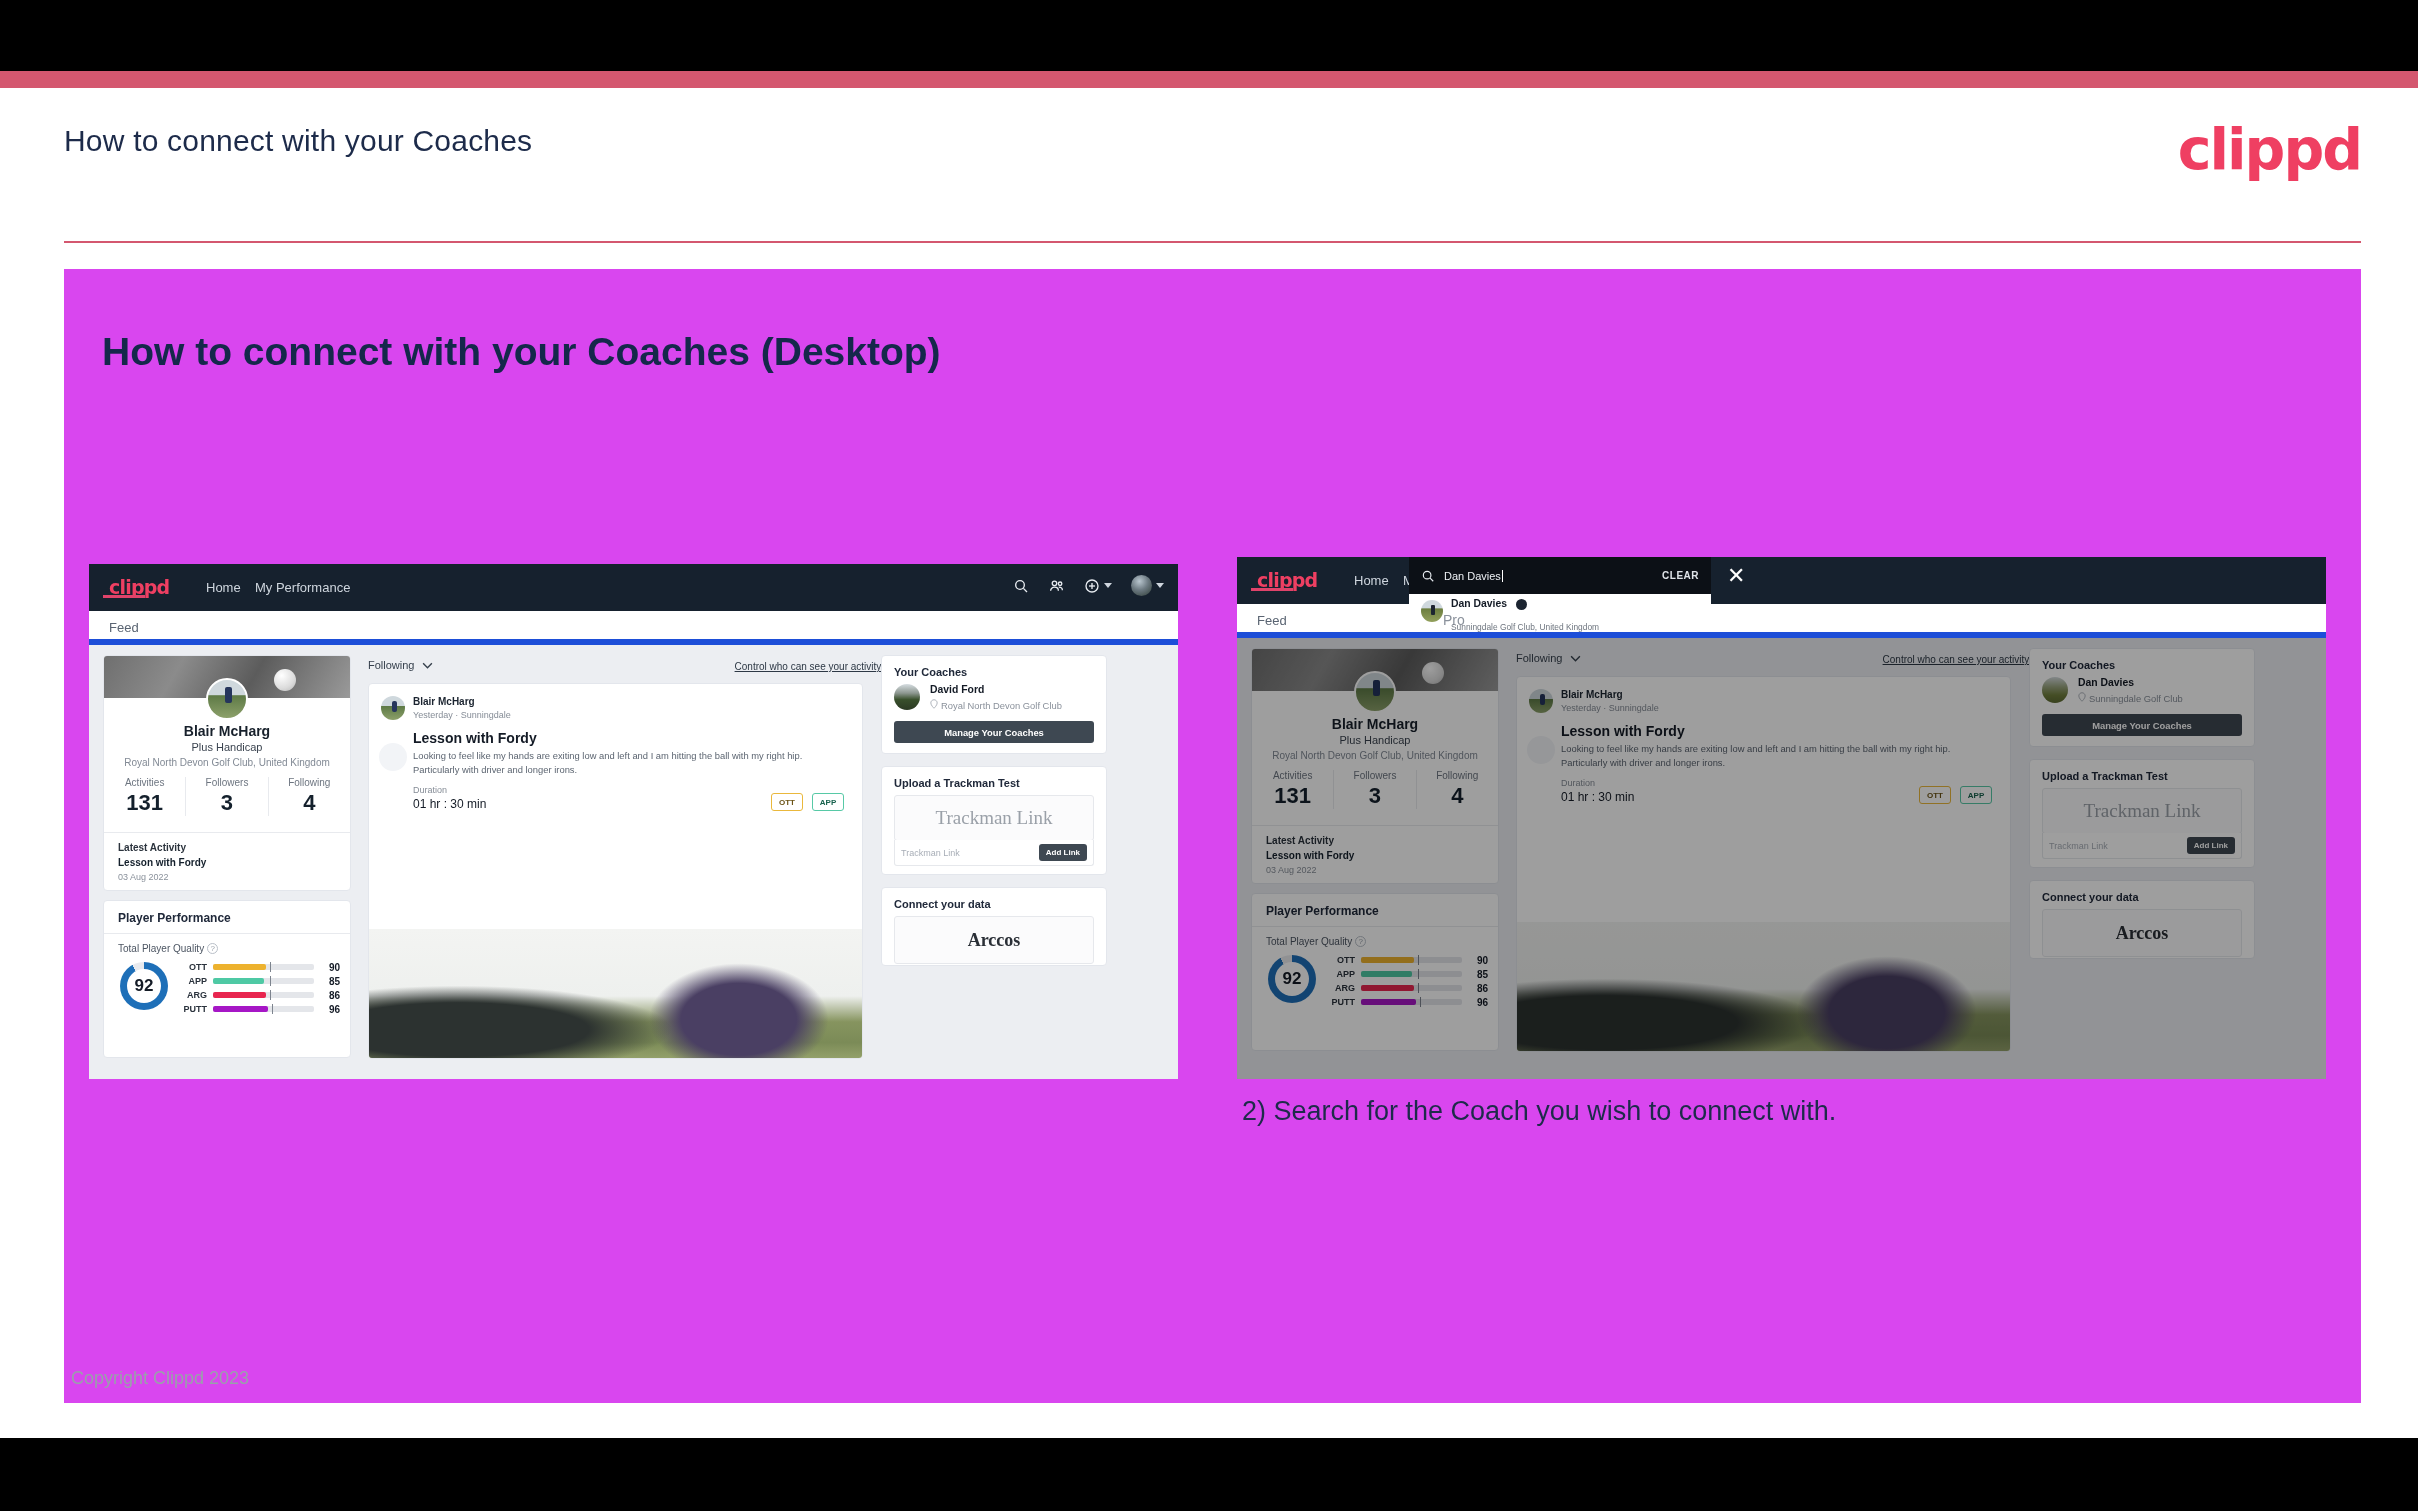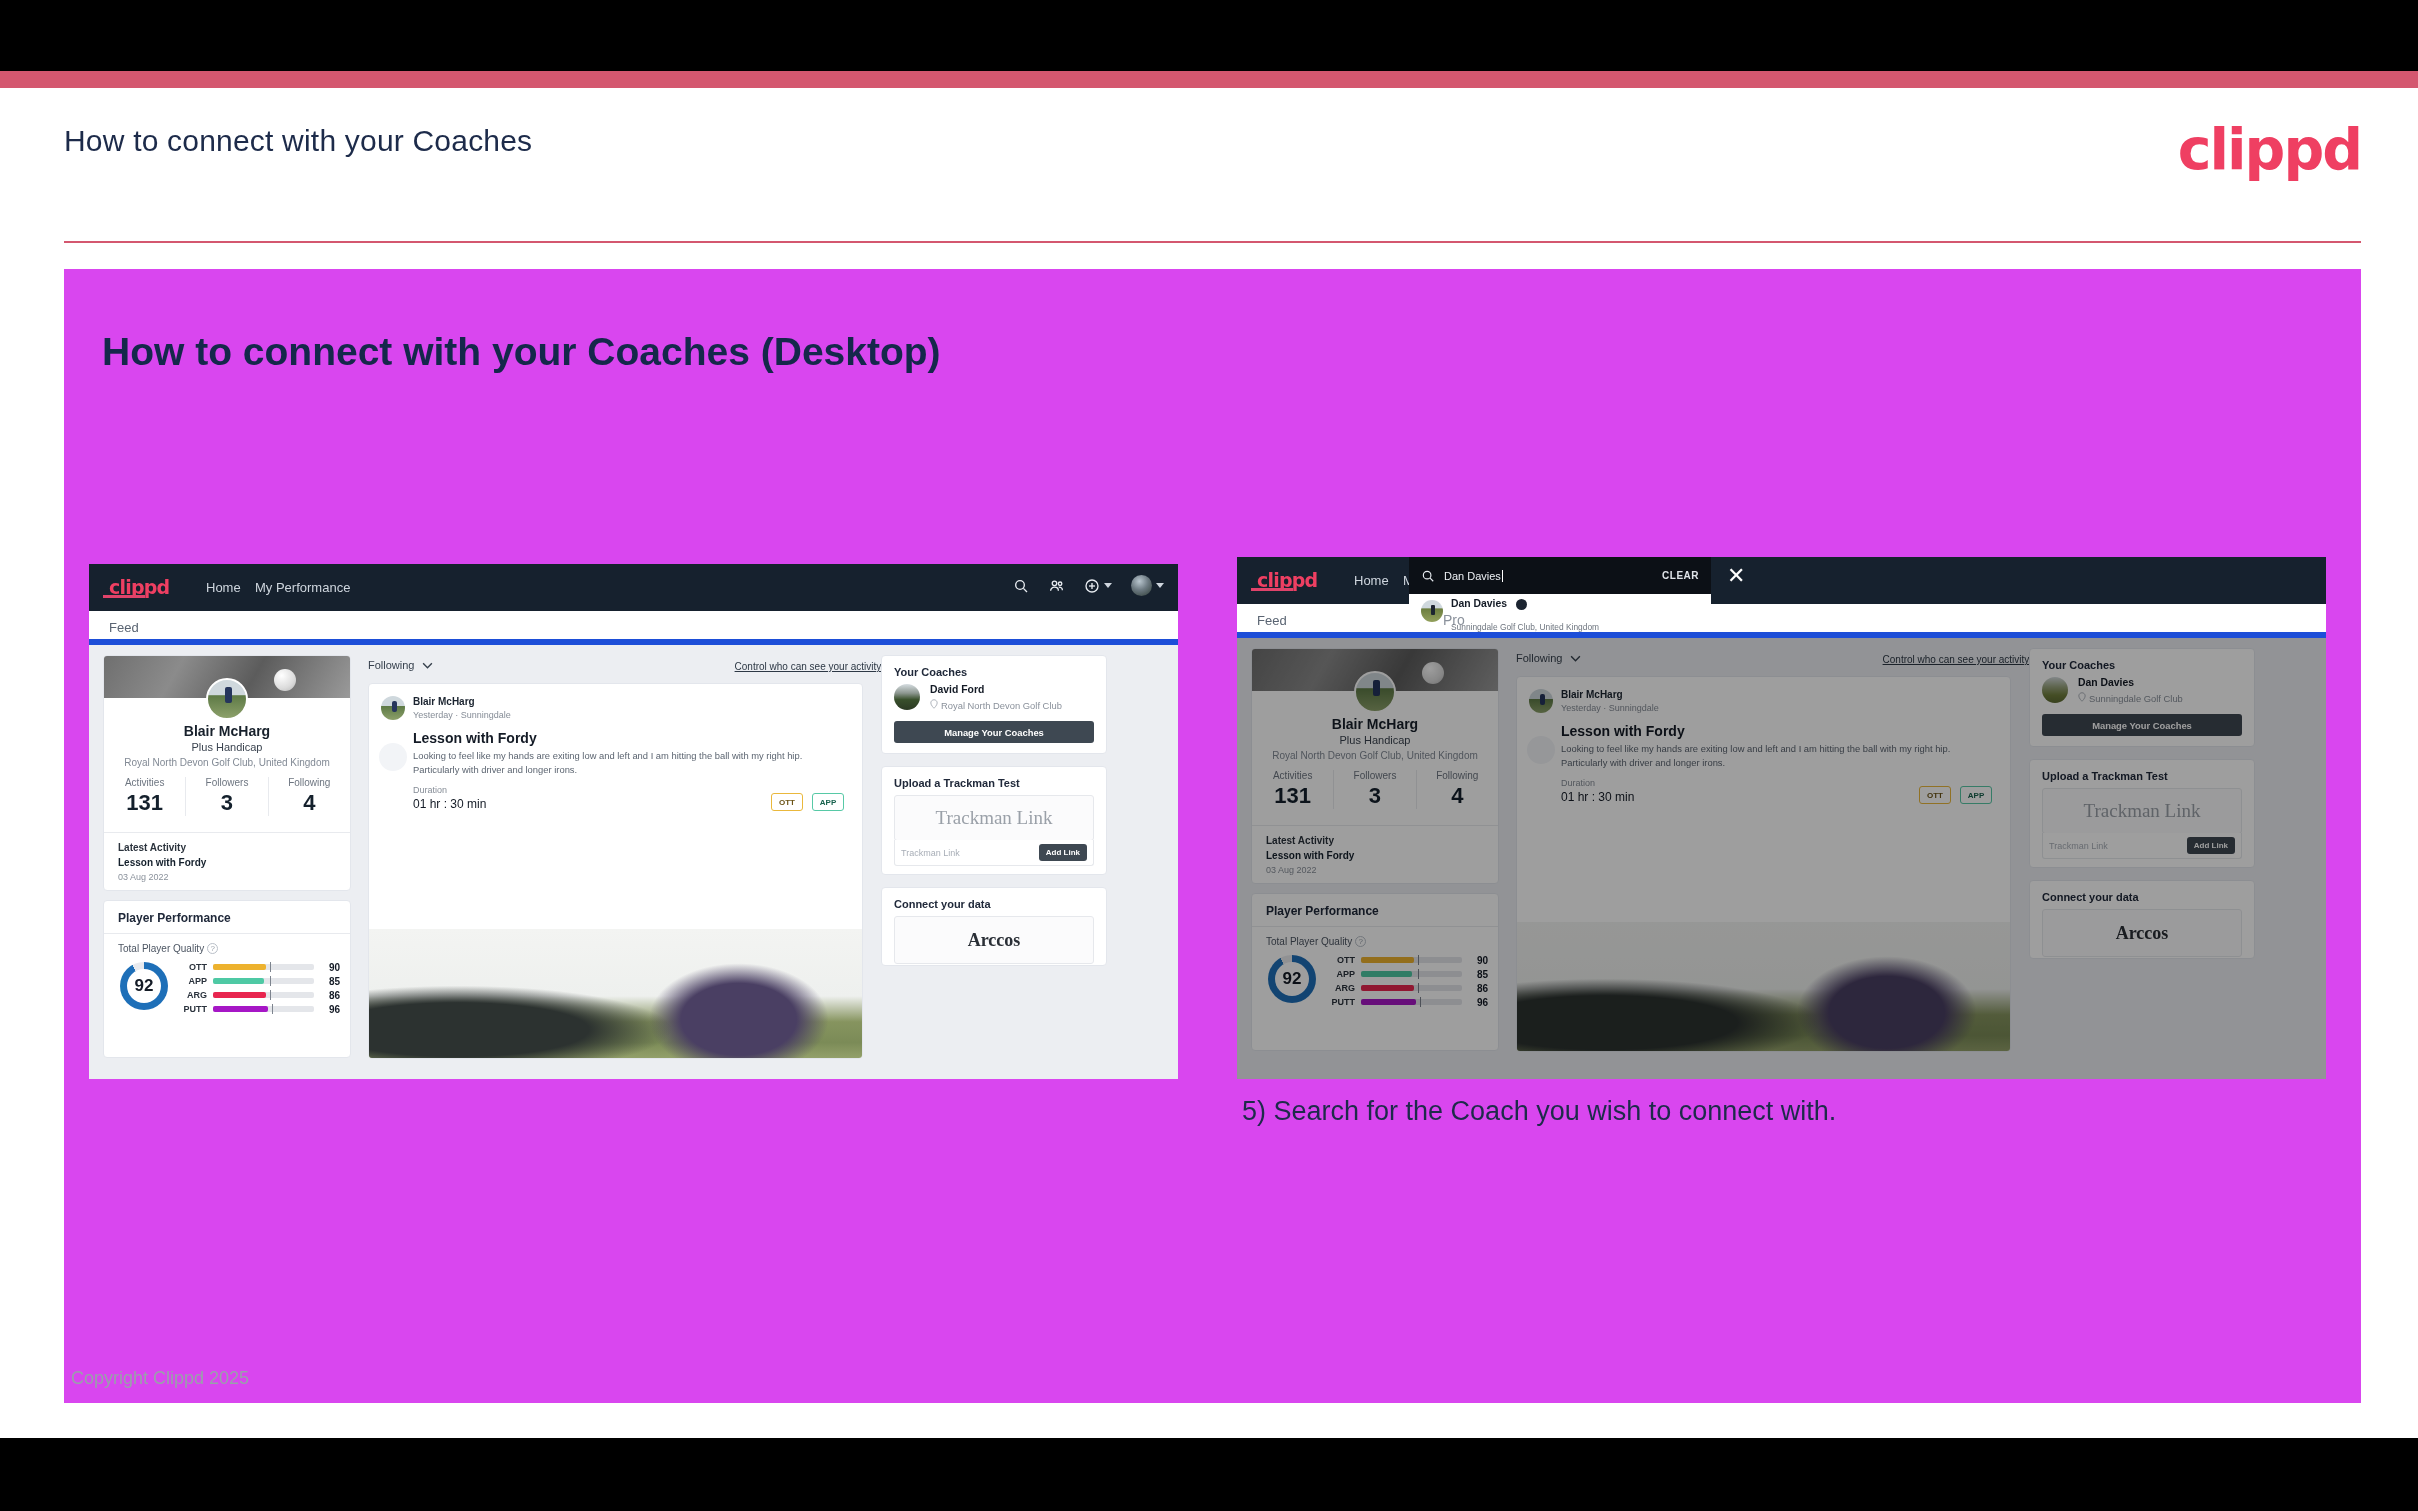--- a/index.html
+++ b/index.html
@@ -484,20 +484,20 @@
           <div class="rc-title">Connect your data</div>
           <div class="drop" style="top:28px; height:48px; display:flex; align-items:center;">
             <div class="lbl" style="font-weight:700;color:#2a2f36;font-size:18px">Arccos</div>
           </div>
         </div>
 
         <div class="dimmer" style="top:0"></div>
       </div>
     </div>
 
-    <div class="caption" style="left:1178px; top:825px; width:614px;">5) Search for the Coach you wish to connect with.</div>
+    <div class="caption" style="left:1178px; top:825px; width:614px;">2) Search for the Coach you wish to connect with.</div>
 
   </div>
 
-  <div class="footer">Copyright Clippd 2025</div>
+  <div class="footer">Copyright Clippd 2023</div>
   <div class="band-black-bottom"></div>
 </div>
 
 
 </body></html>

